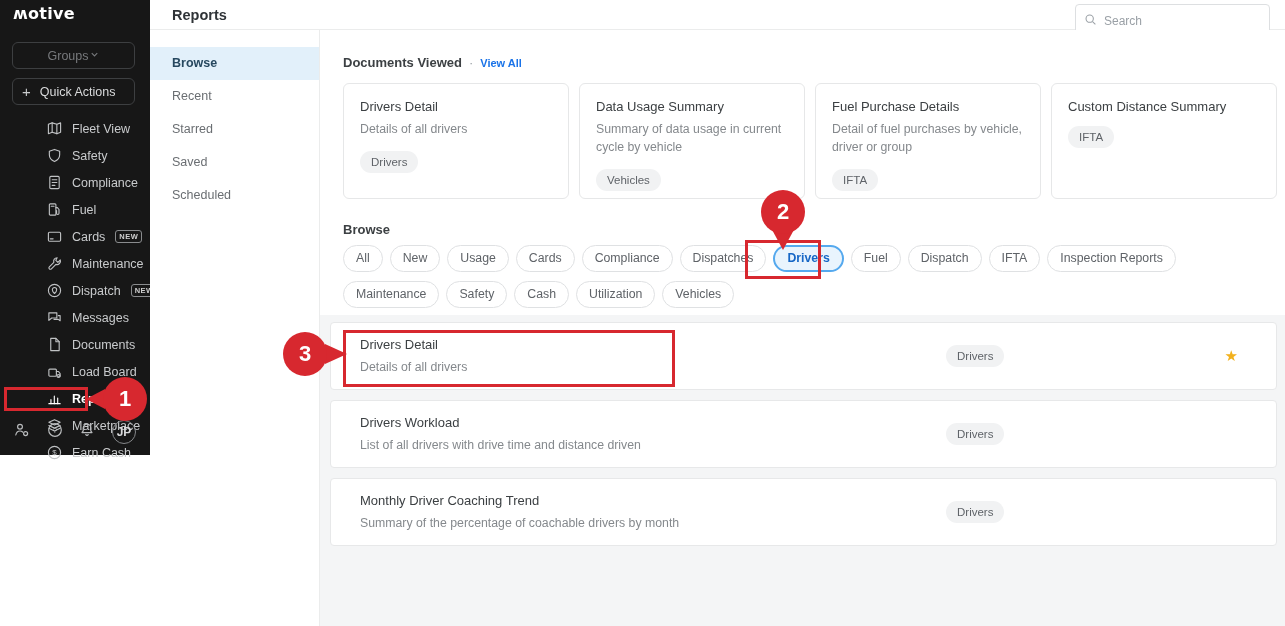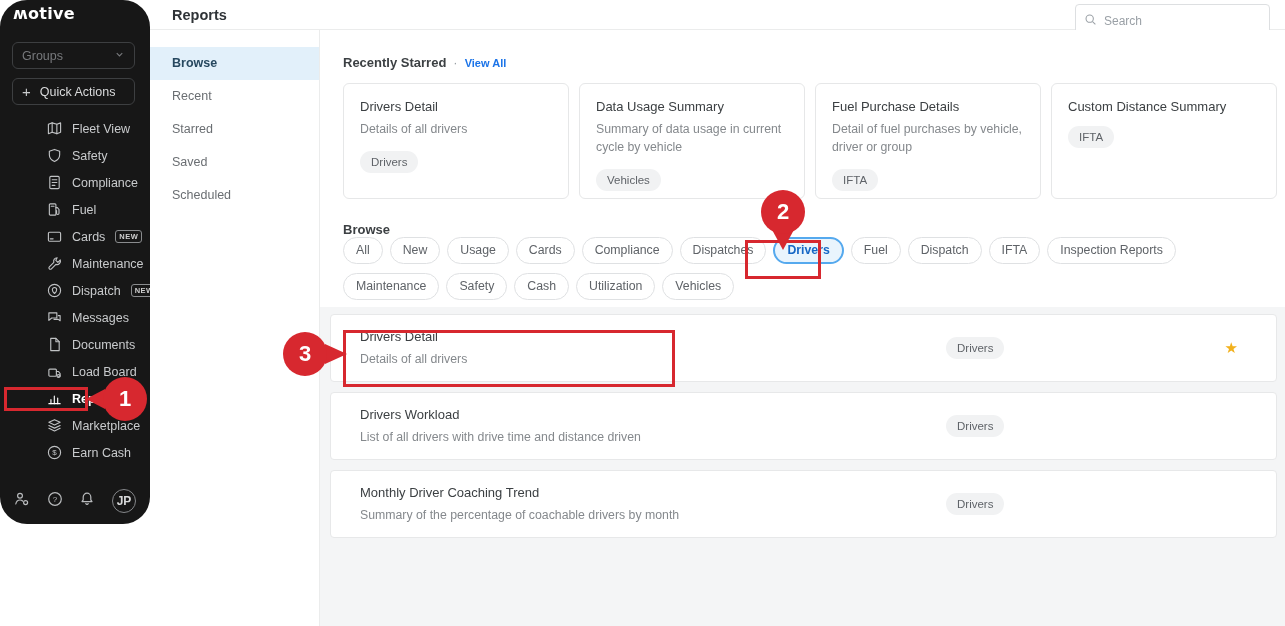--- a/index.html
+++ b/index.html
@@ -1,22 +1,22 @@
 <!DOCTYPE html>
 <html><head>
 <meta charset="utf-8">
 <style>
   * { margin:0; padding:0; box-sizing:border-box; }
   html,body { width:1285px; height:626px; font-family:"Liberation Sans", sans-serif; background:#fff; }
   .app { position:relative; width:1285px; height:626px; overflow:hidden; }
 
   
-  .sidebar { position:absolute; left:0; top:0; width:150px; height:524px; background:#171717;border-radius:27px; }
+  .sidebar { position:absolute; left:0; top:0; width:150px; height:455px; background:#171717; }
   .logo { position:absolute; left:13px; top:4px; color:#fff; font-family:"DejaVu Sans", sans-serif; font-size:16px; font-weight:700; letter-spacing:.3px; }
-  .groups { position:absolute; left:12px; top:42px; width:123px; height:27px; border:1px solid #3d3f41; border-radius:6px; color:#77797c; font-size:12.5px; display:flex; align-items:center; padding:0 9px; justify-content:space-between; cursor:pointer; }
+  .groups { position:absolute; left:12px; top:42px; width:123px; height:27px; border:1px solid #3d3f41; border-radius:6px; color:#77797c; font-size:12.5px; display:flex; align-items:center; padding:0 9px; justify-content:center; cursor:pointer; }
   .quick-actions { position:absolute; left:12px; top:78px; width:123px; height:27px; border:1px solid #3d3f41; border-radius:6px; background:transparent; color:#d9dadb; font-size:12.5px; display:flex; align-items:center; gap:9px; padding:0 9px; cursor:pointer; }
   .qa-plus { font-size:15px; color:#c9cbcd; line-height:1; }
   .nav { position:absolute; left:0; top:115px; right:0;padding-left:32px; }
   .nav-item { height:27px; display:flex; align-items:center; gap:10px; padding-left:14px; color:#c9cbcd; font-size:12.5px; cursor:pointer; }
   .nav-item .nicon { width:16px; height:16px; display:flex; align-items:center; justify-content:center; flex:none; }
   .nav-item svg { stroke:#c0c2c4; fill:none; stroke-width:1.2; stroke-linecap:round; stroke-linejoin:round; }
   .nav-item.active { color:#fff; font-weight:700; }
   .nav-item.active svg { stroke:#fff; }
   .new-badge { font-size:7.5px; color:#cfcfcf; border:1px solid #8a8c8e; border-radius:3px; padding:1px 3px; letter-spacing:.5px; font-weight:700; }
   .sidebar-footer { position:absolute; left:0; bottom:0; width:150px; height:46px; display:flex; align-items:center; justify-content:space-between; padding:0 14px; }
@@ -43,21 +43,21 @@
   .sec-title { font-size:13px; font-weight:700; color:#3c4043; }
   .dot-sep { color:#9aa0a6; margin:0 7px; font-size:13px; }
   .view-all { color:#1a73e8; font-size:11px; font-weight:600; cursor:pointer; text-decoration:none; }
   .cards { display:flex; gap:10px; margin-top:13px; }
   .card { flex:1; height:116px; background:#fff; border:1px solid #e6e7e8; border-radius:6px; padding:15px 16px; }
   .card-title { font-size:13px; color:#3c4043; }
   .card-desc { font-size:12.3px; color:#85898d; margin-top:7px; line-height:1.45; }
   .tag { display:inline-block; background:#f1f2f3; color:#5f6368; font-size:11.5px; border-radius:12px; padding:5px 11px; }
   .card .tag { margin-top:12px; }
   .browse-head { margin-top:23px; font-size:13px; font-weight:700; color:#3c4043; }
-  .chips { display:flex; flex-wrap:wrap; gap:9px 7px; max-width:934px; }
+  .chips { margin-top:8px; display:flex; flex-wrap:wrap; gap:9px 7px; max-width:934px; }
   .chip { height:27px; line-height:25px; border:1px solid #dfe1e3; border-radius:14px; background:#fff; padding:0 12px; font-size:12.3px; color:#5f6368; cursor:pointer; }
   .chip.selected { border:2px solid #55a9ee; background:#e9f4fd; color:#1667c6; line-height:23px; font-weight:600; }
 
   .list-section { flex:1; background:#f4f5f6; padding:7px 8px 0 10px; }
   .report-row { position:relative; height:68px; background:#fff; border:1px solid #e7e8e9; border-radius:4px; margin-bottom:10px; padding:14px 16px 0 29px; cursor:pointer; }
   .report-title { font-size:13px; color:#3c4043; }
   .report-desc { font-size:12.3px; color:#85898d; margin-top:8px; }
   .row-tag { position:absolute; left:615px; top:50%; transform:translateY(-50%); }
   .star { position:absolute; right:38px; top:50%; transform:translateY(-50%); color:#f2b11d; font-size:15px; cursor:pointer; }
 
@@ -246,21 +246,21 @@
     <div class="subnav-item active">Browse</div>
     <div class="subnav-item">Recent</div>
     <div class="subnav-item">Starred</div>
     <div class="subnav-item">Saved</div>
     <div class="subnav-item">Scheduled</div>
   </nav>
 
   <main class="main">
     <div class="top-section">
       <div class="section-head">
-        <span class="sec-title">Recently Starred</span>
+        <span class="sec-title">Documents Viewed</span>
         <span class="dot-sep">·</span>
         <a class="view-all">View All</a>
       </div>
 
       <div class="cards">
         <div class="card">
           <div class="card-title">Drivers Detail</div>
           <div class="card-desc">Details of all drivers</div>
           <span class="tag">Drivers</span>
         </div>

